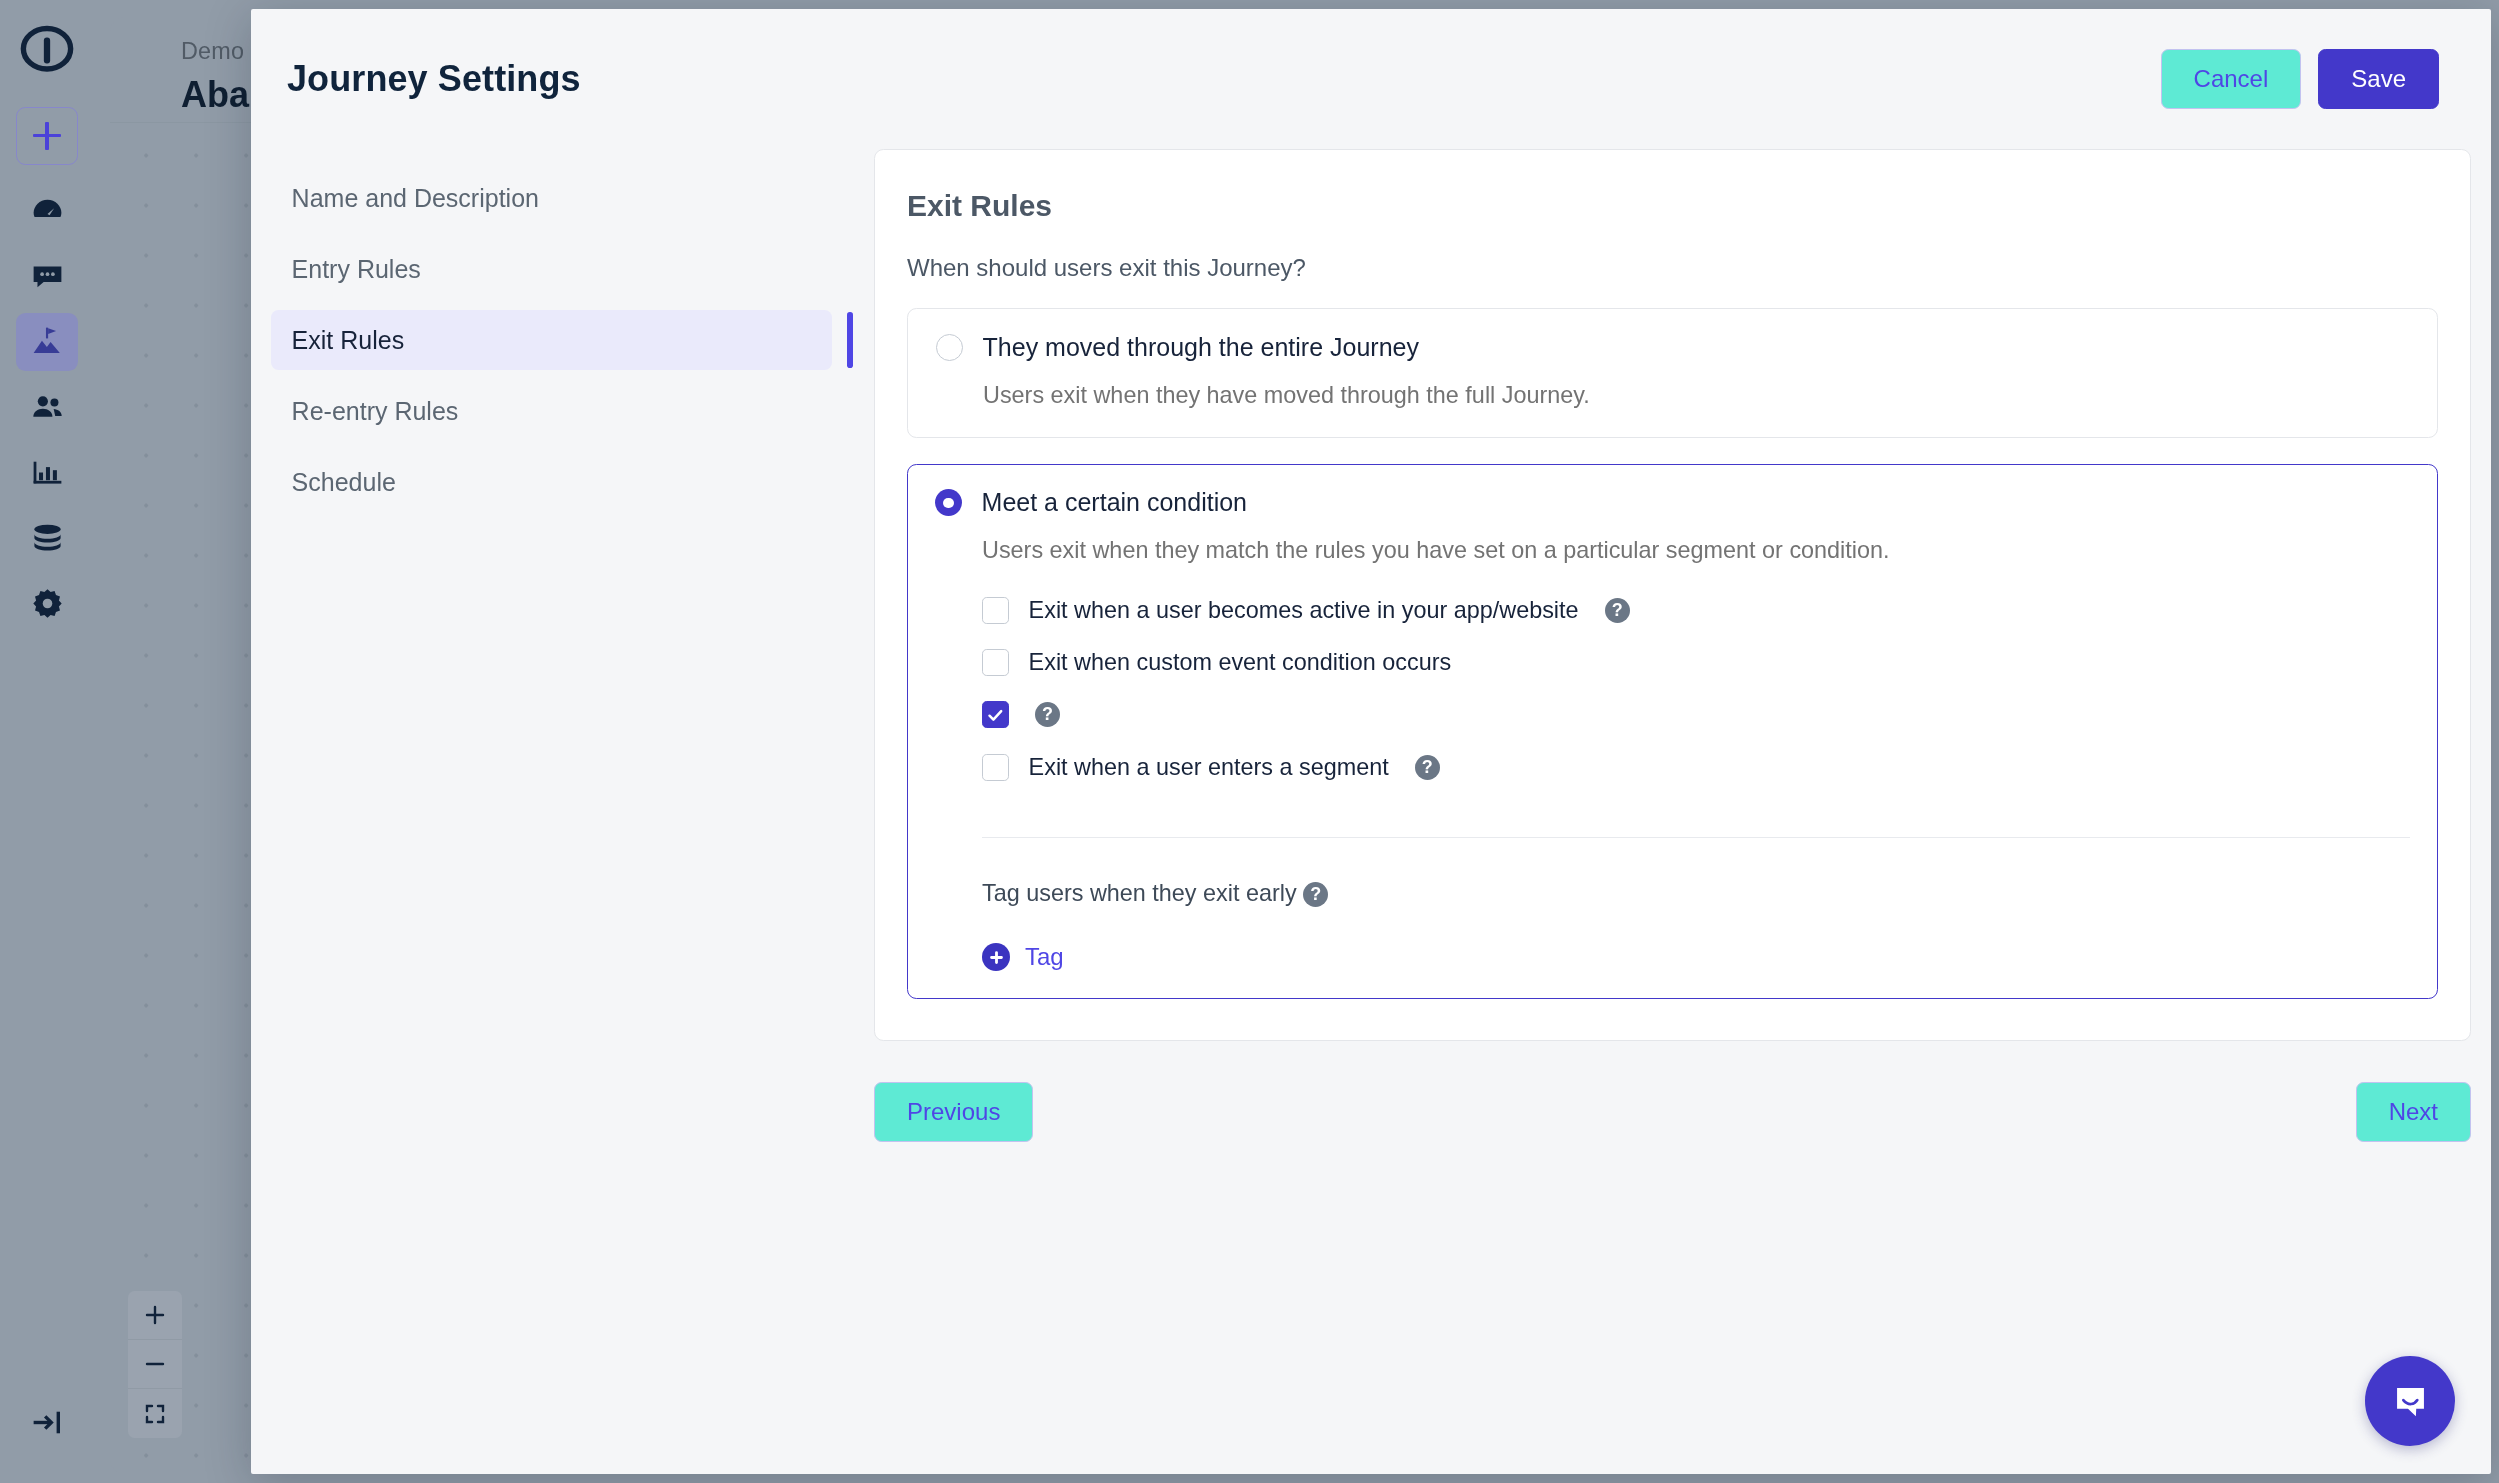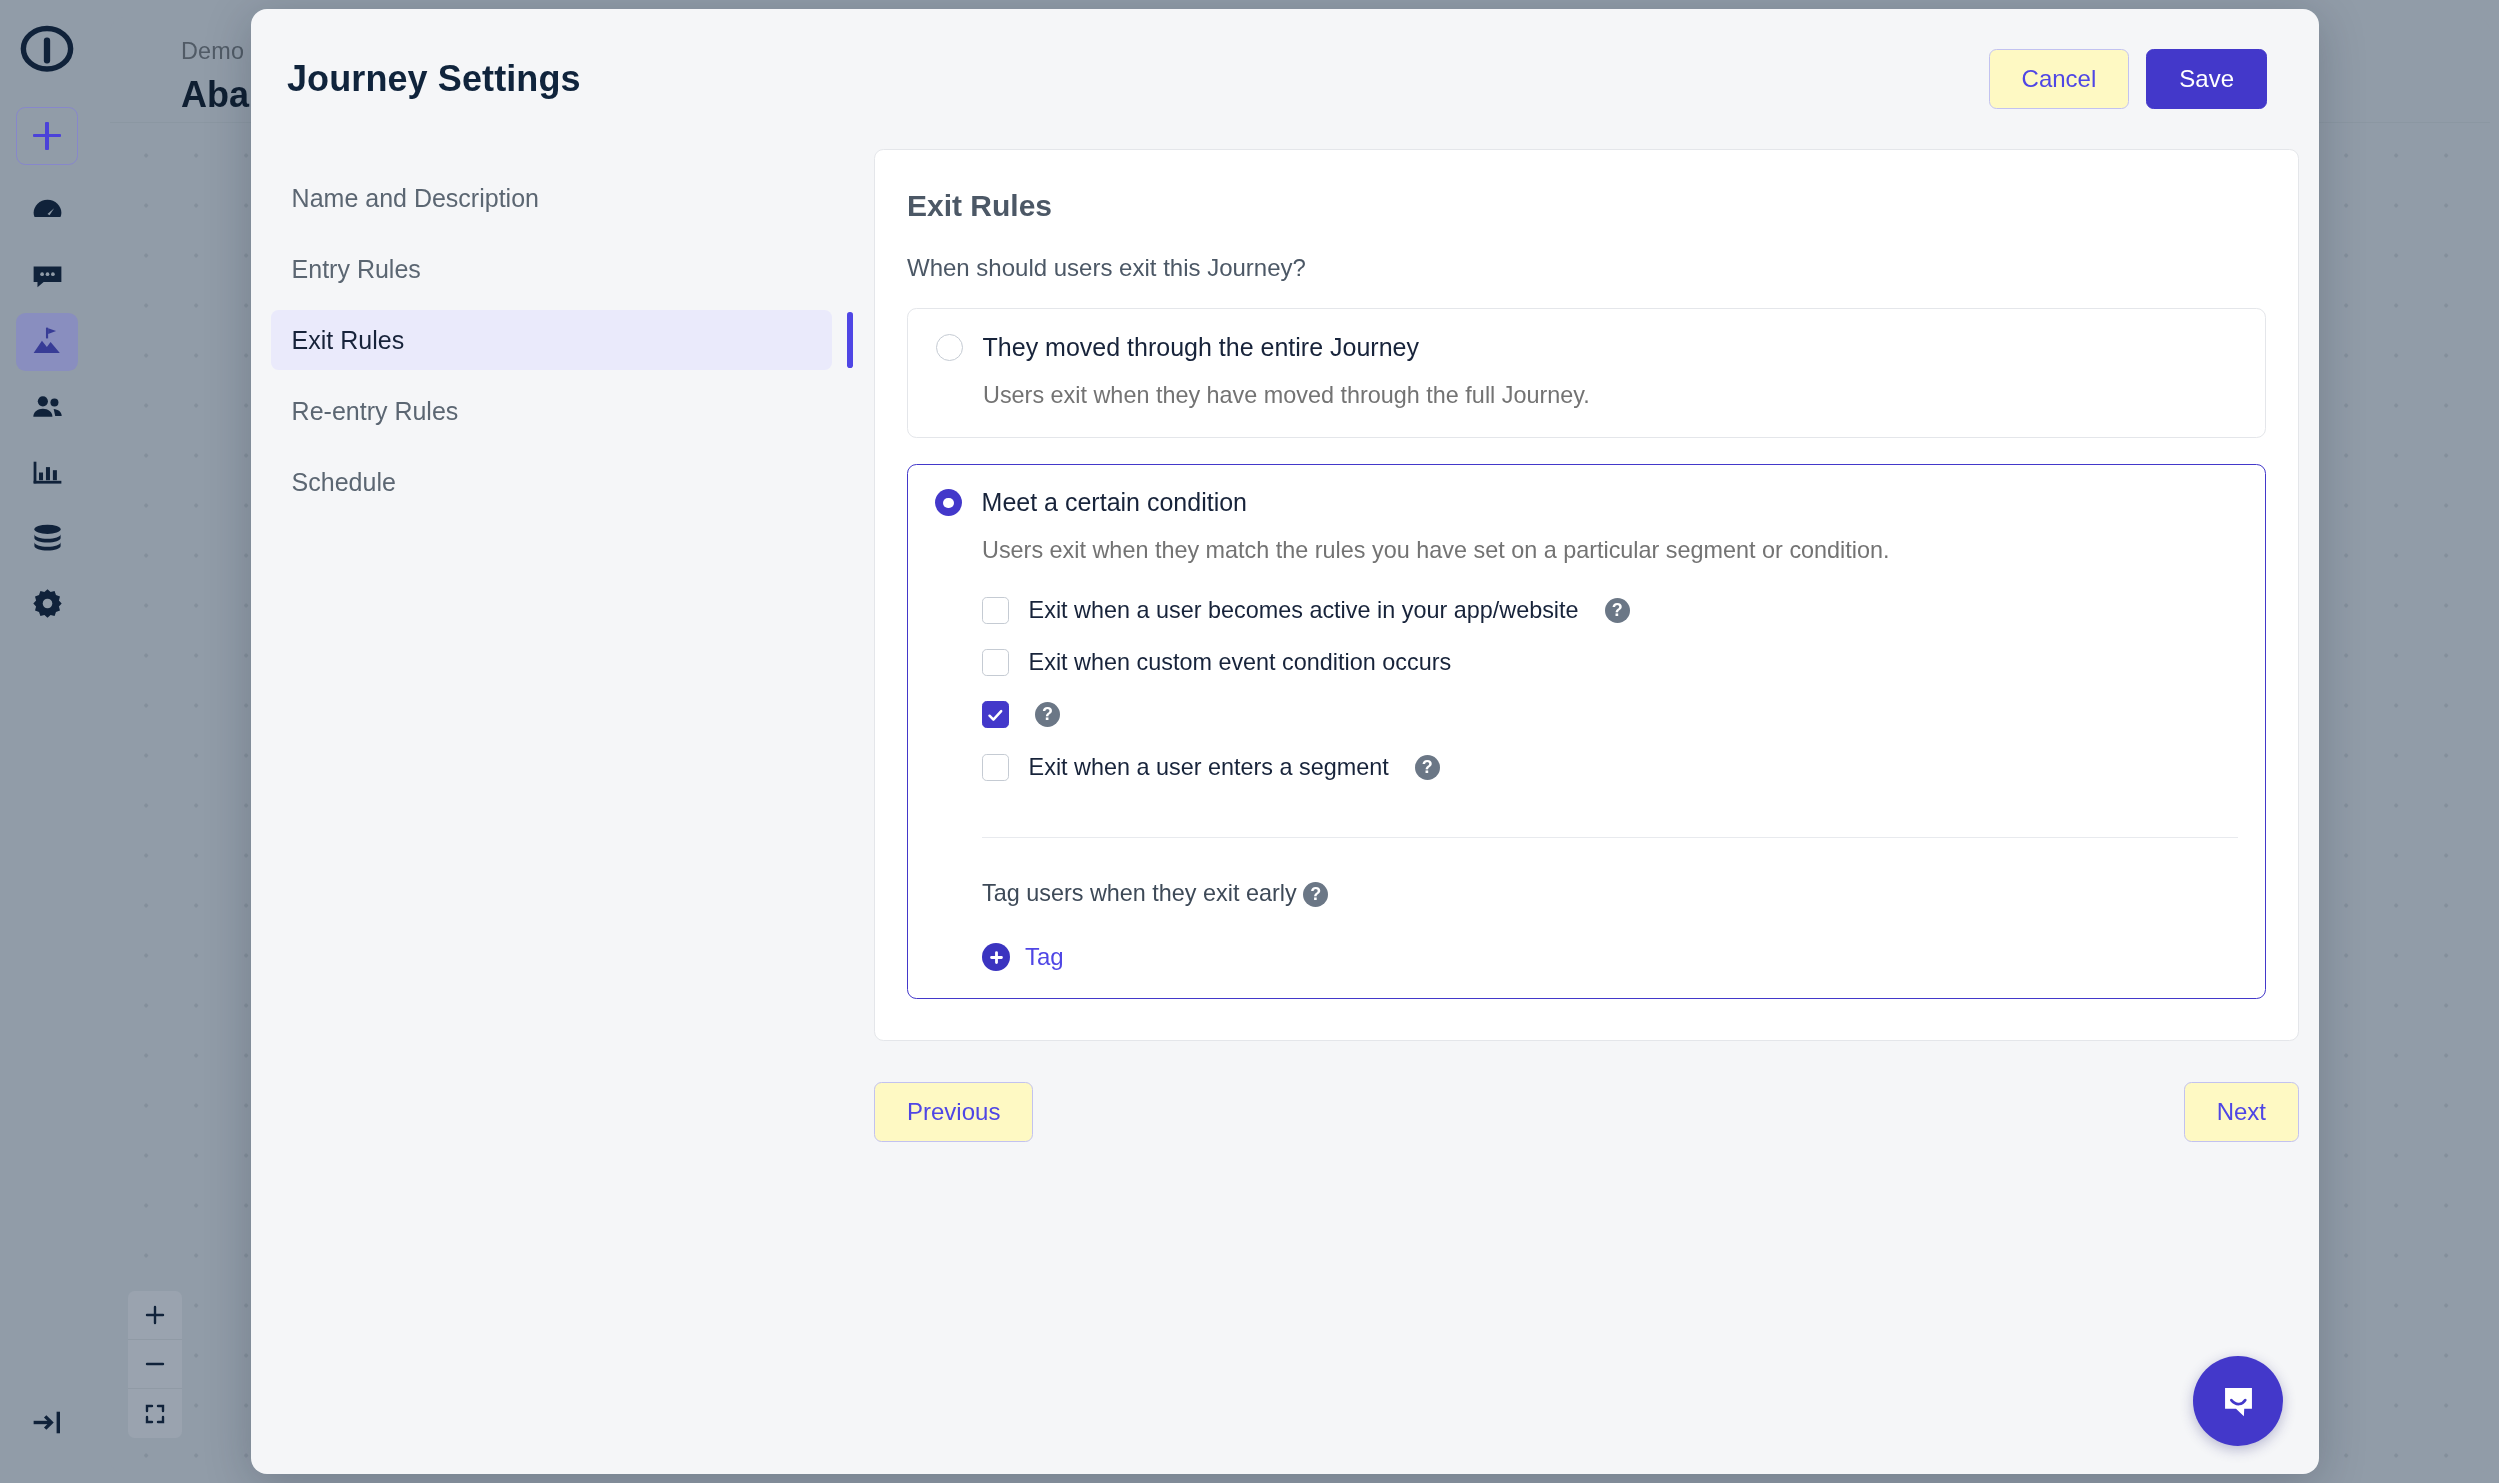--- a/index.html
+++ b/index.html
@@ -59,39 +59,39 @@
     background: #a3adb8; border-radius: 6.5px; overflow: hidden;
     display: flex; flex-direction: column;
   }
   .zoom-btn { height: 49px; display: flex; align-items: center; justify-content: center;
     border-bottom: 0.9px solid #98a3ae; }
   .zoom-btn:last-child { border-bottom: none; }
 
   
   .modal-scrim { position: absolute; inset: 0; background: rgba(15,25,40,0.06); }
   .modal {
-    position: absolute; left: 251px; top: 9.4px; width: 2068px; height: 1465px;
-    background: #f5f6f8; border-radius: 16px;
+    position: absolute; left: 251px; top: 9.4px; width: 2240px; height: 1465px;
+    background: #f5f6f8; border-radius: 2px;
     box-shadow: 0 9.4px 47px rgba(15,25,40,0.22);
     overflow: hidden;
   }
 
   .modal-header {
     height: 140px; padding: 0 52px 0 36px;
     display: flex; align-items: center; justify-content: space-between;
   }
   .modal-title { font-size: 36px; font-weight: bold; color: #10243c; letter-spacing: 0.1px; }
   .header-actions { display: flex; gap: 17px; align-items: center; }
   .btn {
     font-family: "Liberation Sans", sans-serif; font-size: 24px;
     border-radius: 7.5px; cursor: pointer; line-height: 1;
     display: inline-flex; align-items: center; justify-content: center;
   }
   .btn-outline {
-    background: #fef9c3; color: #4f46e5; border: 1.4px solid #c2c2f0;
+    background: #5eead4; color: #4f46e5; border: 1.4px solid #c2c2f0;
     padding: 17px 32px;
   }
   .btn-primary {
     background: #4338ca; color: #ffffff; border: 1.4px solid #4338ca;
     padding: 17px 32px;
   }
 
   .modal-body { display: flex; padding: 0 20px; }
 
   

